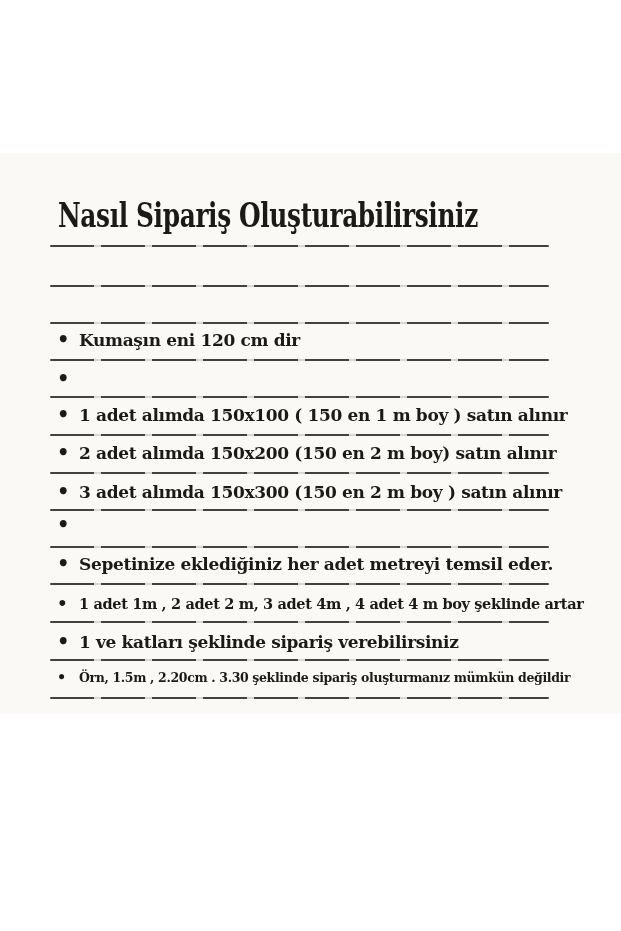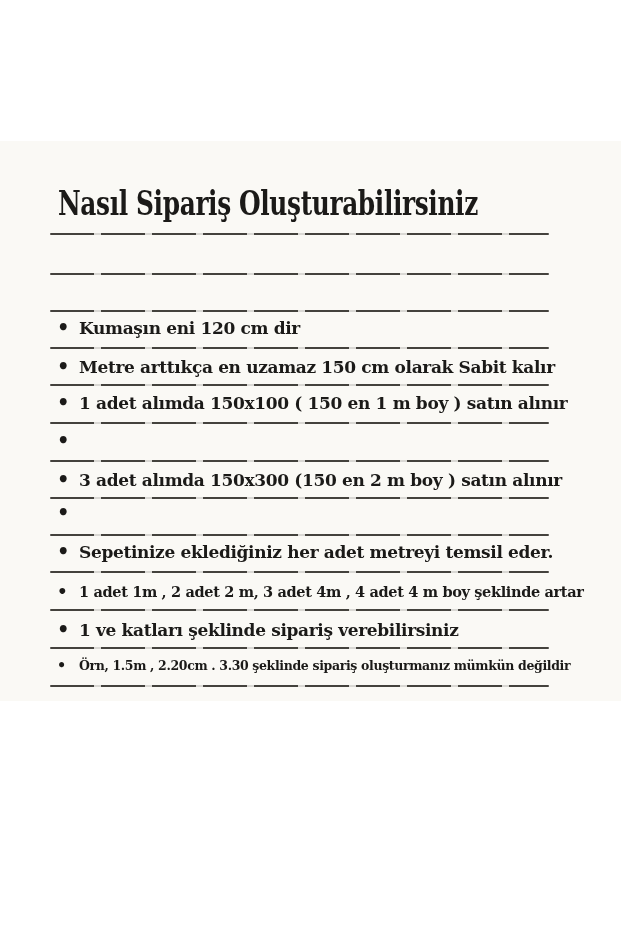--- a/index.html
+++ b/index.html
@@ -12,21 +12,21 @@
   body{
     font-family:"DejaVu Serif","Liberation Serif",serif;
     background:#ffffff;
   }
   .canvas{
     position:relative;
     width:621px;
     height:700px;
     background:var(--background);
     overflow:hidden;
-    margin:1px auto;
+    margin:13px auto;
   }
   .band{
     position:absolute;
     left:0; top:140px;
     width:621px; height:672px;
     background:var(--band);
   }
   
   .watermark{
     position:absolute;
@@ -113,28 +113,28 @@
   <div class="hline" style="top:646px"></div>
   <div class="hline" style="top:684px"></div>
   <div class="hline" style="top:722px"></div>
 
   <div class="row sz-lg" style="top:315px">
     <span class="dot">•</span>
     <span class="txt">Kumaşın eni 120 cm dir</span>
   </div>
   <div class="row sz-lg" style="top:354px">
     <span class="dot">•</span>
-    <span class="txt">Metre arttıkça en uzamaz 150 cm olarak Sabit kalır</span>
   </div>
   <div class="row sz-lg" style="top:390px">
     <span class="dot">•</span>
     <span class="txt">1 adet alımda 150x100  ( 150 en 1 m  boy ) satın alınır</span>
   </div>
   <div class="row sz-lg" style="top:428px">
     <span class="dot">•</span>
+    <span class="txt">2 adet alımda 150x200 (150 en 2 m boy) satın alınır</span>
   </div>
   <div class="row sz-lg" style="top:467px">
     <span class="dot">•</span>
     <span class="txt">3 adet alımda 150x300 (150 en 2 m boy ) satın alınır</span>
   </div>
   <div class="row sz-lg" style="top:500px">
     <span class="dot">•</span>
   </div>
   <div class="row sz-lg" style="top:539px">
     <span class="dot">•</span>

